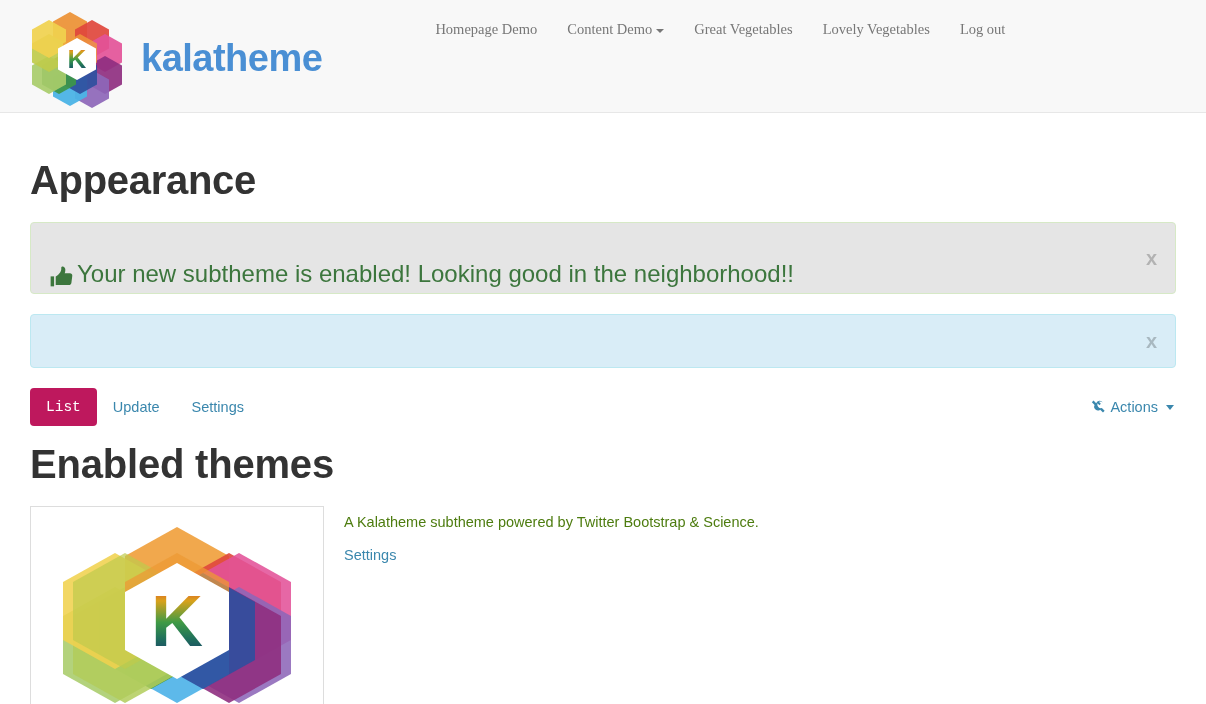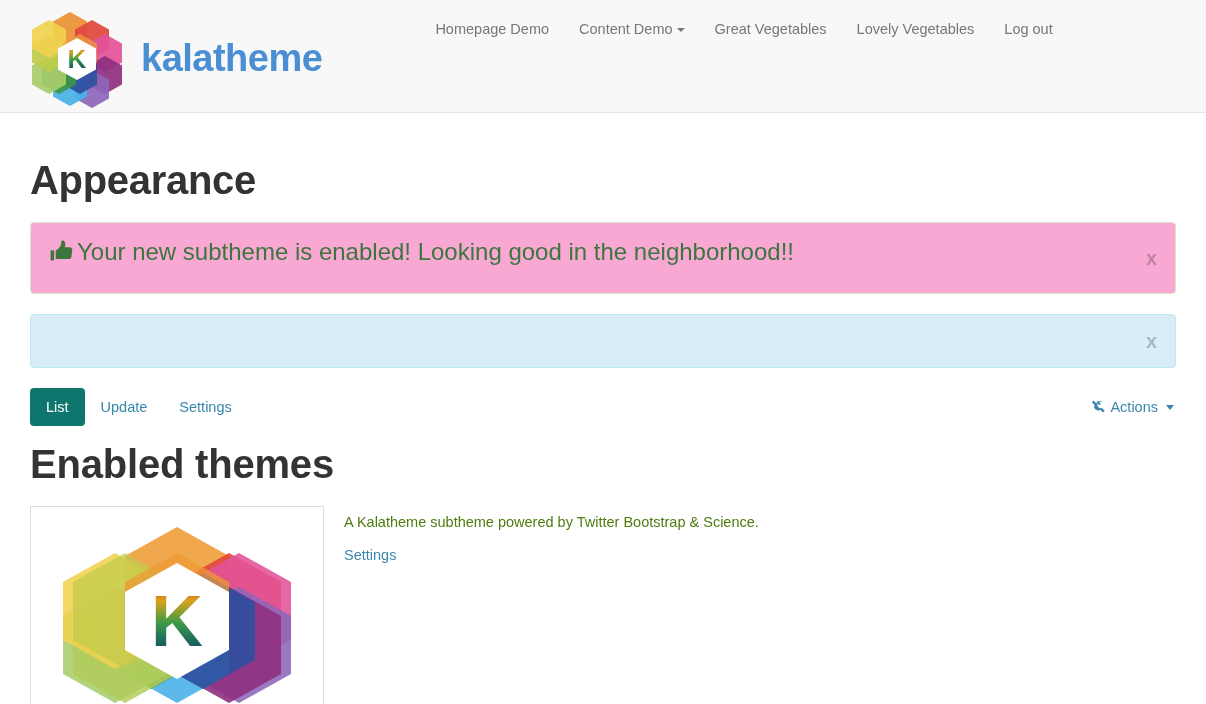--- a/index.html
+++ b/index.html
@@ -43,20 +43,21 @@
     line-height: 1;
   }
   .nav-links {
     list-style: none;
     margin: 0;
     padding: 0;
     display: flex;
     align-items: center;
     margin-left: 98px;
     margin-top: 9px;
+    font-family: Liberation Serif, serif;
   }
   .nav-links li { display: block; }
   .nav-links a {
     display: block;
     padding: 10px 15px;
     color: #777777;
     text-decoration: none;
     font-size: 14.5px;
     line-height: 20px;
     white-space: nowrap;
@@ -85,30 +86,30 @@
   }
 
   
   .alert {
     position: relative;
     border-radius: 4px;
     padding: 16px 40px 16px 18px;
     margin-bottom: 20px;
   }
   .alert-success {
-    background: #f9a8d4;
+    background: #e5e5e5;
     border: 1px solid #d6e9c6;
     color: #3c763d;
     font-size: 24px;
     line-height: 30px;
     padding-top: 14px;
     padding-bottom: 4px;
     min-height: 72px;
     display: flex;
-    align-items: flex-start;
+    align-items: flex-end;
   }
   .alert-info {
     background: #d9edf7;
     border: 1px solid #bce8f1;
     color: #31708f;
     font-size: 14.5px;
     line-height: 20px;
     min-height: 54px;
     display: flex;
     align-items: center;
@@ -157,22 +158,23 @@
     display: block;
     padding: 9px 16px;
     font-size: 14.5px;
     line-height: 20px;
     color: #3a87ad;
     text-decoration: none;
     border-radius: 4px;
     cursor: pointer;
   }
   .tab.active {
-    background: #0f766e;
+    background: #be185d;
     color: #ffffff;
+    font-family: Liberation Mono, monospace;
   }
   .actions-btn {
     display: flex;
     align-items: center;
     gap: 5px;
     color: #3a87ad;
     font-size: 14.5px;
     text-decoration: none;
     cursor: pointer;
     padding-right: 2px;

